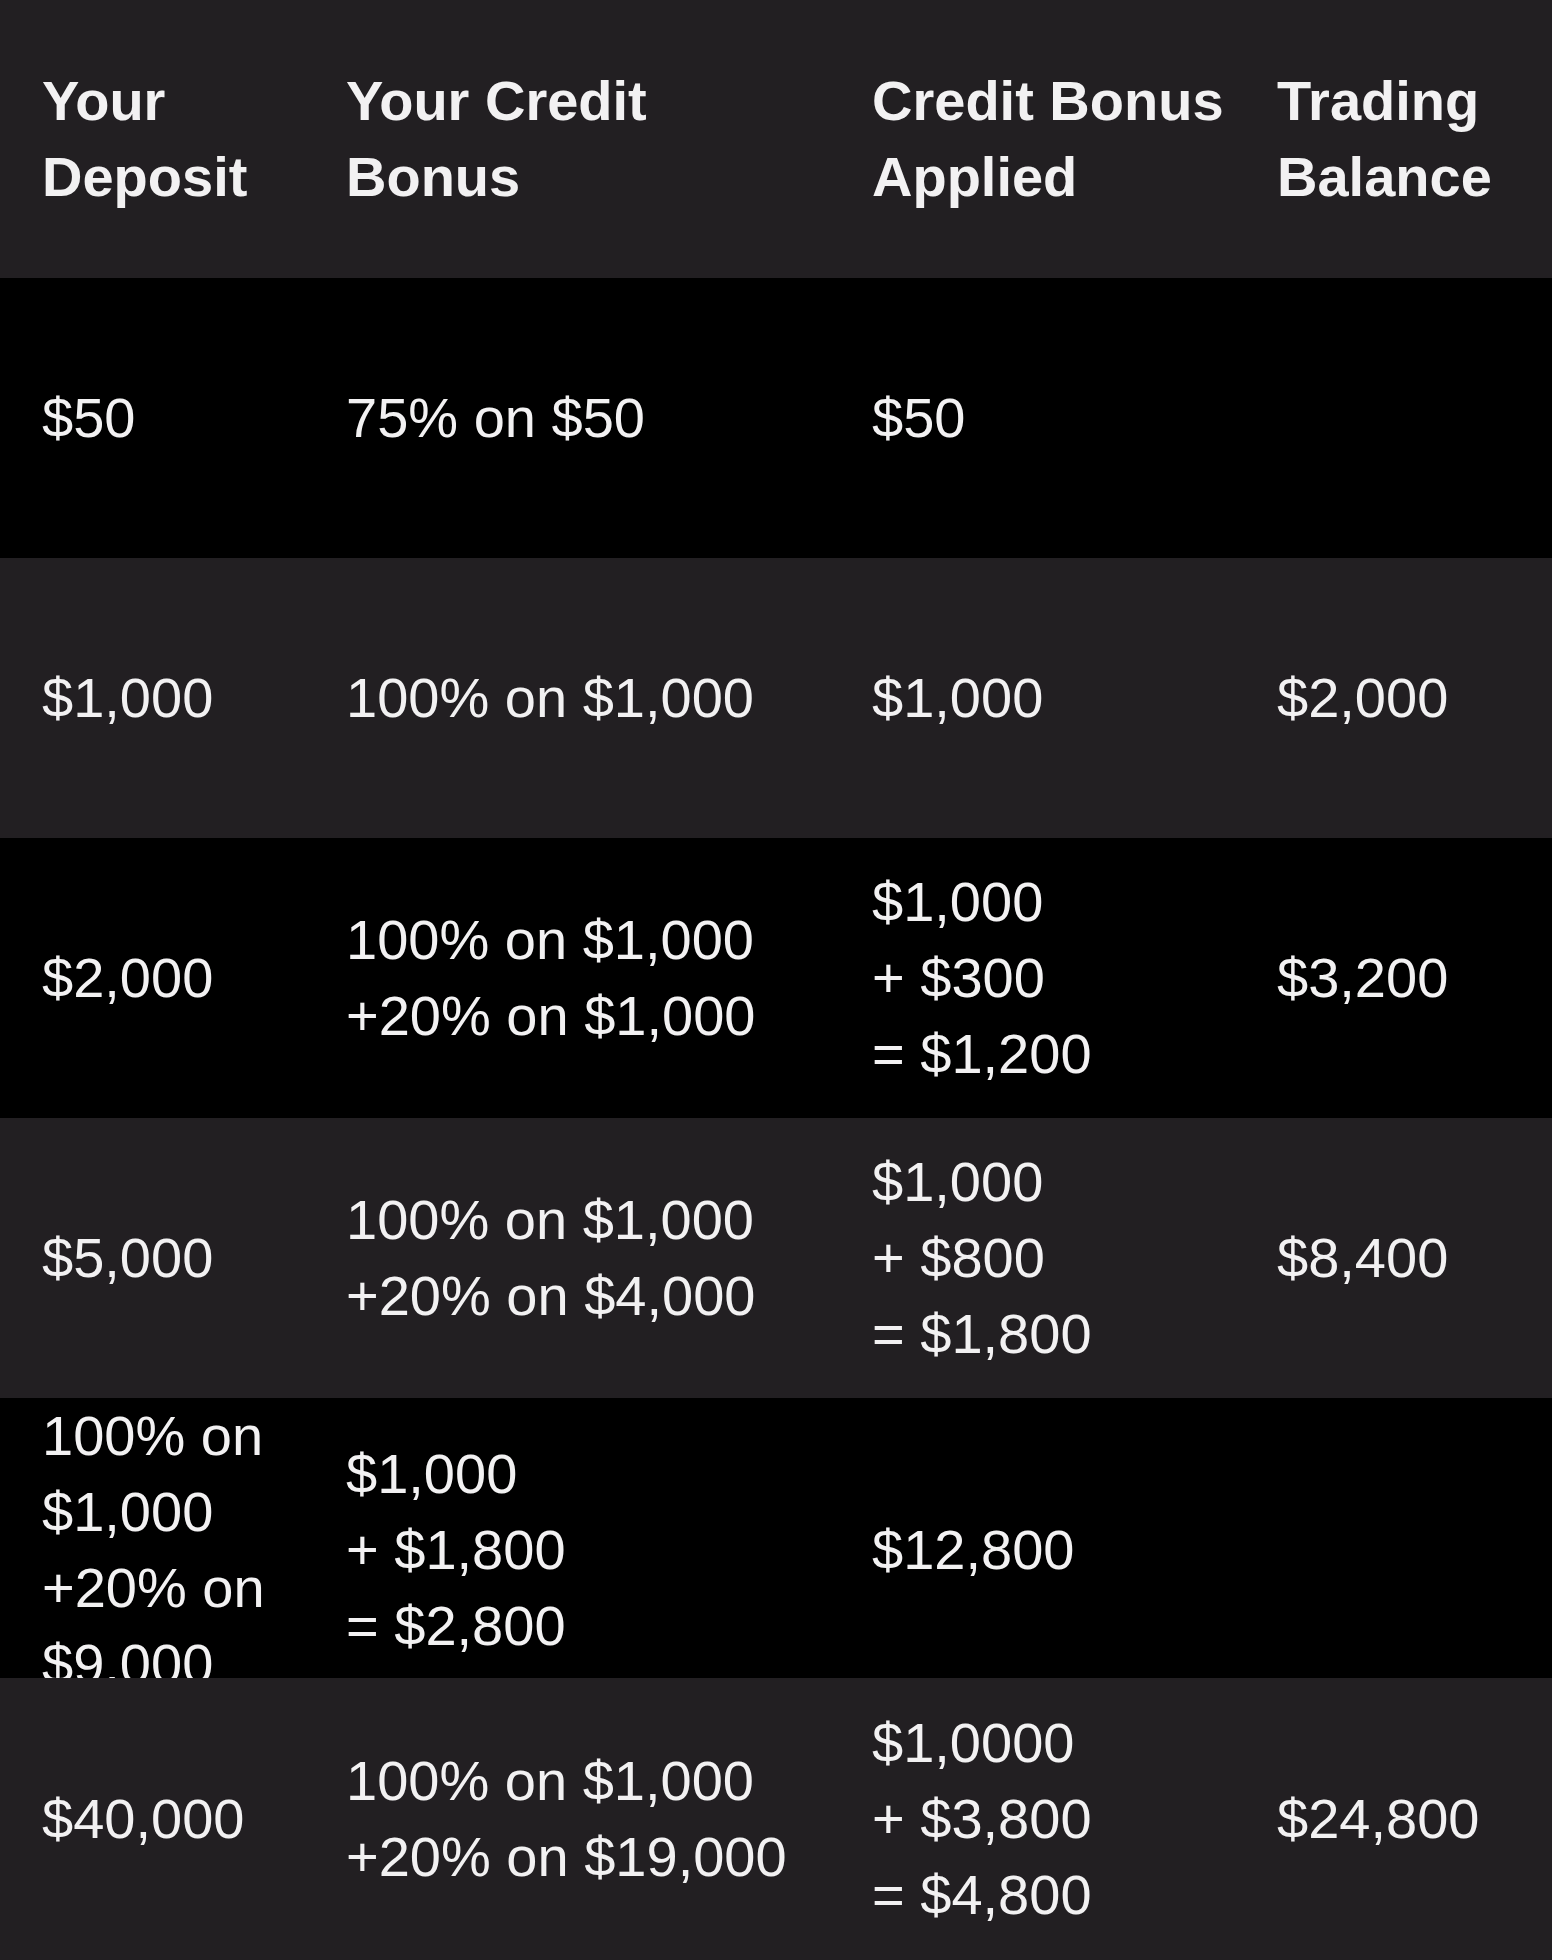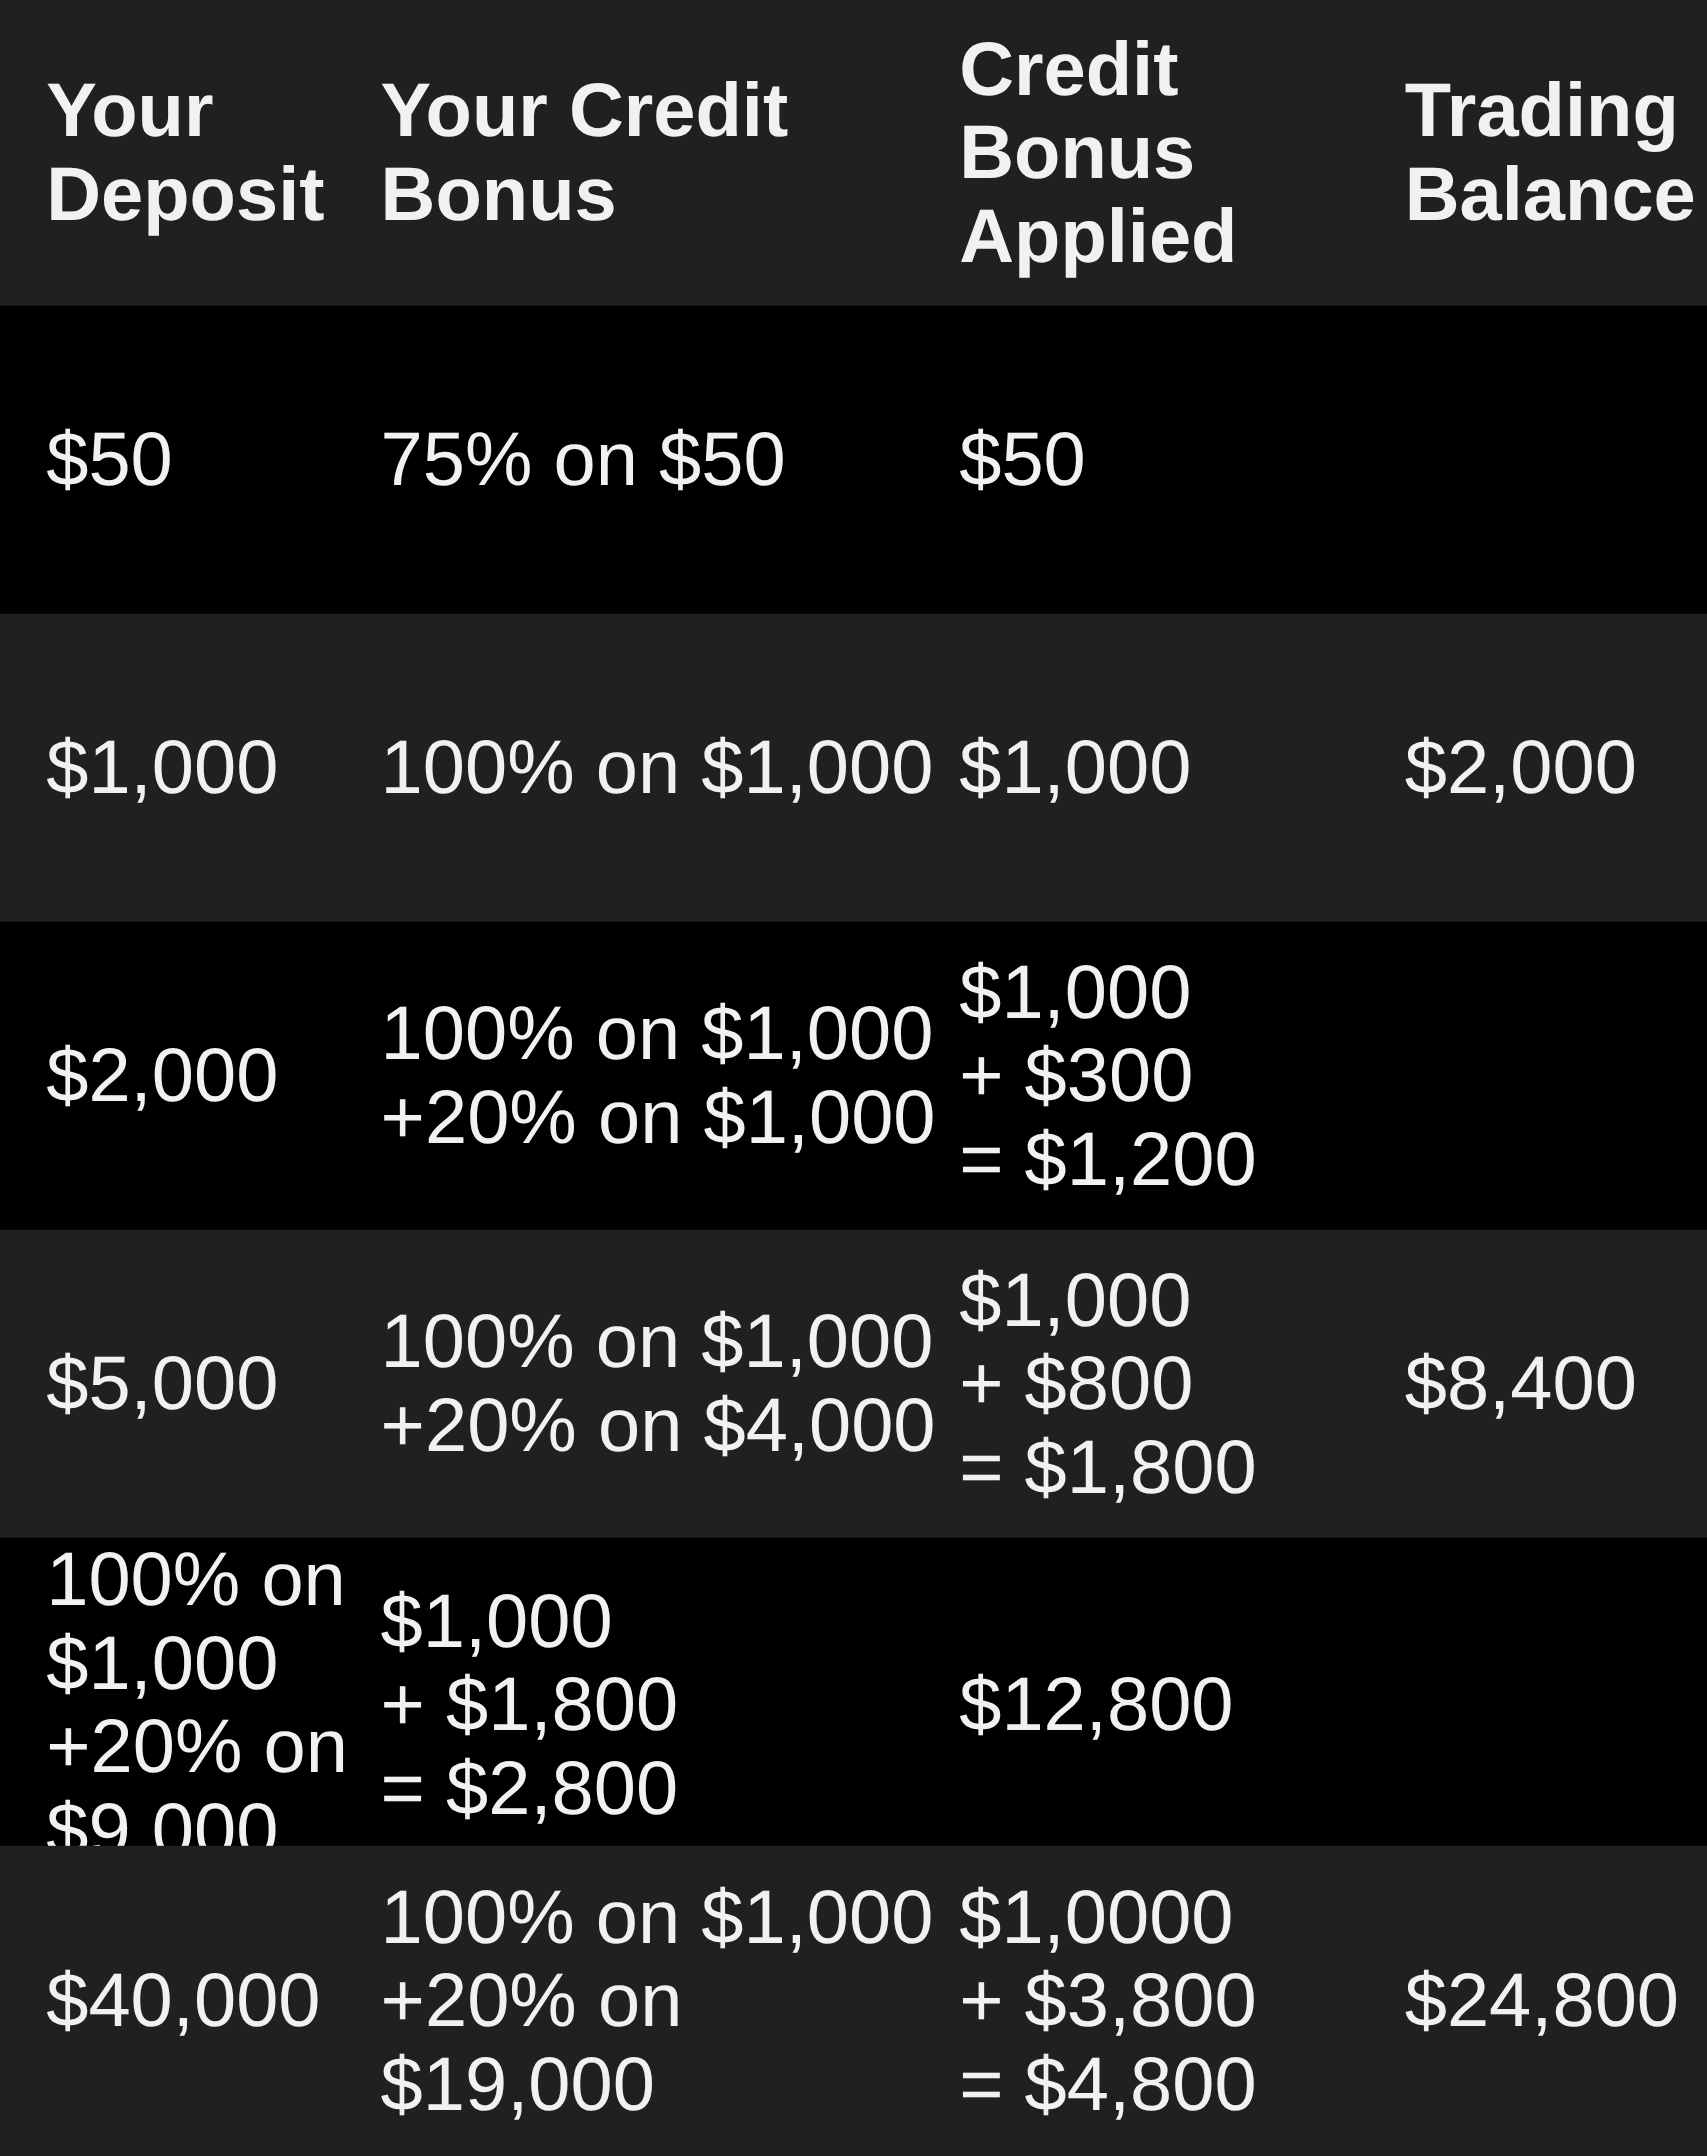--- a/index.html
+++ b/index.html
@@ -28,21 +28,21 @@
     background: #221f22;
   }
   .row.header .cell {
     font-weight: bold;
   }
   .row.body { height: 280px; }
   .row.body.last { height: 282px; }
   .row.dark  { background: #000000; }
   .row.light { background: #221f22; }
   .cell {
-    font-size: 69px;
+    font-size: 56px;
     line-height: 76px;
     white-space: pre-line;
     padding-right: 20px;
   }
 </style>
 </head>
 <body>
 
 <div class="table">
 
@@ -70,20 +70,21 @@
     <div class="cell">$2,000</div>
   </div>
 
   <div class="row body dark">
     <div class="cell">$2,000</div>
     <div class="cell">100% on $1,000
 +20% on $1,000</div>
     <div class="cell">$1,000
 + $300
 = $1,200</div>
+    <div class="cell">$3,200</div>
   </div>
 
   <div class="row body light">
     <div class="cell">$5,000</div>
     <div class="cell">100% on $1,000
 +20% on $4,000</div>
     <div class="cell">$1,000
 + $800
 = $1,800</div>
     <div class="cell">$8,400</div>

